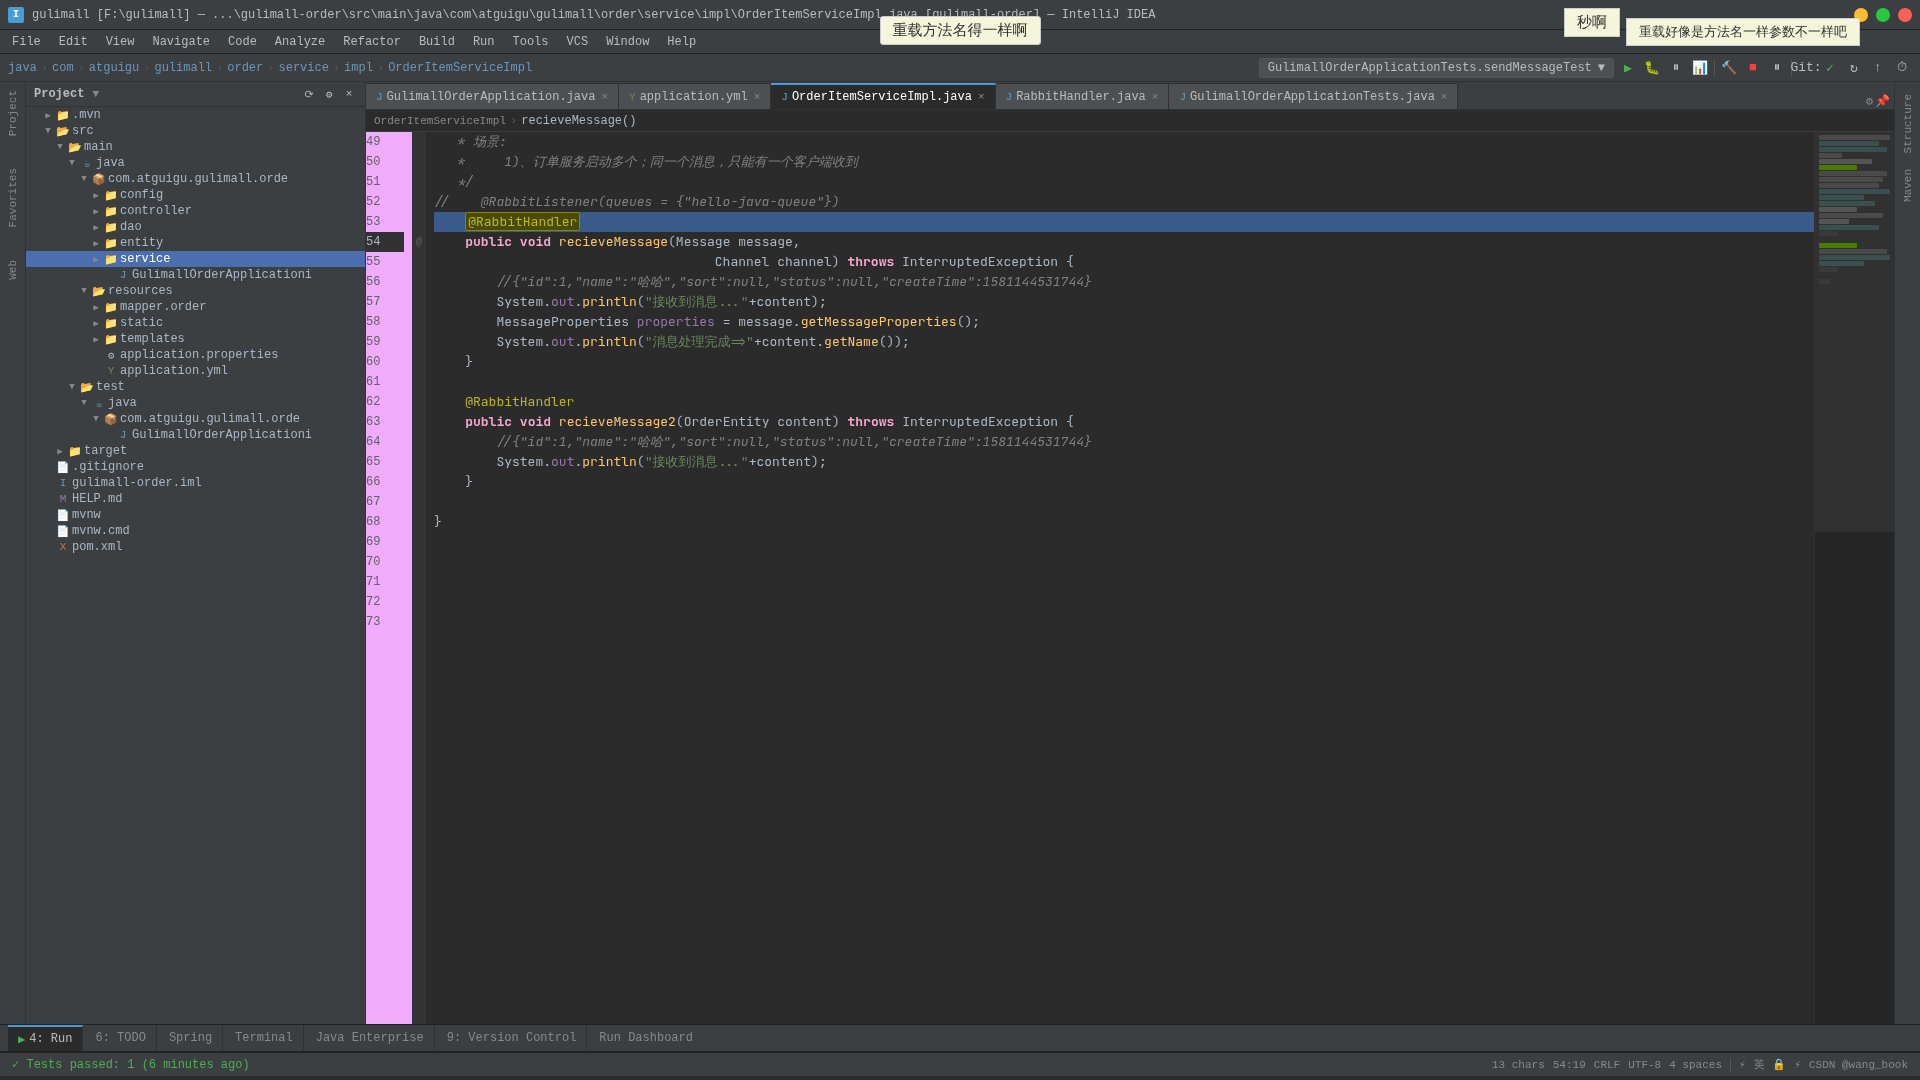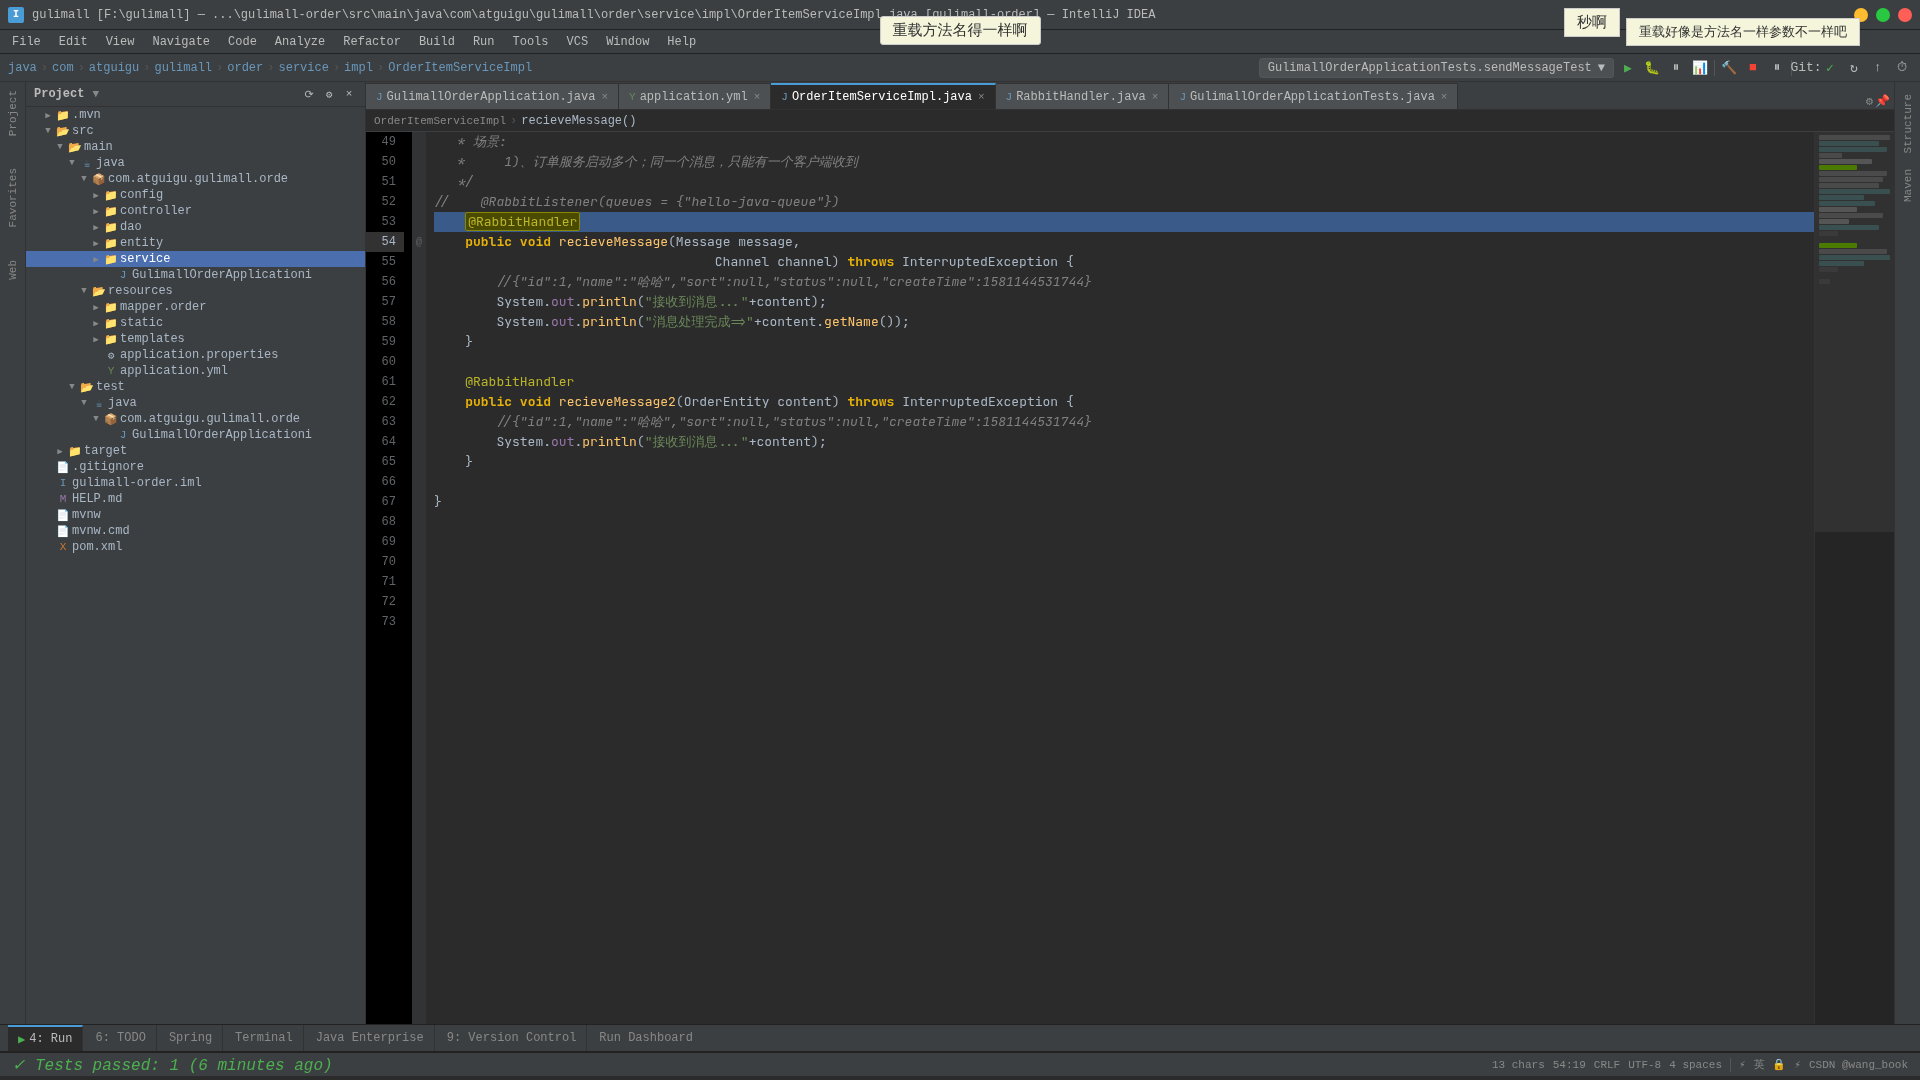--- a/index.html
+++ b/index.html
@@ -176,23 +176,23 @@
       position: relative;
     }
 
     .code-area {
       display: flex;
       min-height: 100%;
     }
 
     .line-numbers {
       width: 46px;
-      background: #000000;
+      background: #f0abfc;
       color: #606366;
-      text-align: right;
+      text-align: left;
       padding: 0 8px 0 0;
       user-select: none;
       flex-shrink: 0;
       font-size: 12px;
       line-height: 20px;
     }
     .line-num {
       display: block;
       height: 20px;
       line-height: 20px;
@@ -224,21 +224,21 @@
     }
     .code-line {
       height: 20px;
       line-height: 20px;
       white-space: pre;
       display: block;
     }
     .code-line.selected-annotation { background: #3a5a8a; }
 
     
-    .kw { color: #eab308; font-weight: bold; }
+    .kw { color: #f9a8d4; font-weight: bold; }
     .str { color: #6a8759; }
     .comment { color: #808080; font-style: italic; }
     .annotation { color: #bbb529; }
     .class-name { color: #a9b7c6; }
     .method { color: #ffc66d; }
     .field { color: #9876aa; }
 
     
     #toolbar-bar {
       height: 28px;
@@ -693,20 +693,21 @@
         <div class="code-lines">
           <span class="code-line"><span class="comment">   * 场景:</span></span>
           <span class="code-line"><span class="comment">   *     1)、订单服务启动多个；同一个消息，只能有一个客户端收到</span></span>
           <span class="code-line"><span class="comment">   */</span></span>
           <span class="code-line"><span class="comment">//    @RabbitListener(queues = {"hello-java-queue"})</span></span>
           <span class="code-line selected-annotation">    <span class="annotation annotation-highlight">@RabbitHandler</span></span>
           <span class="code-line">    <span class="kw">public</span> <span class="kw">void</span> <span class="method">recieveMessage</span>(<span class="class-name">Message</span> message,</span>
           <span class="code-line">                                    <span class="class-name">Channel</span> channel) <span class="kw">throws</span> <span class="class-name">InterruptedException</span> {</span>
           <span class="code-line">        <span class="comment">//{"id":1,"name":"哈哈","sort":null,"status":null,"createTime":1581144531744}</span></span>
           <span class="code-line">        <span class="class-name">System</span>.<span class="field">out</span>.<span class="method">println</span>(<span class="str">"接收到消息..."</span>+content);</span>
+          <span class="code-line">        <span class="class-name">MessageProperties</span> <span class="field">properties</span> = message.<span class="method">getMessageProperties</span>();</span>
           <span class="code-line">        <span class="class-name">System</span>.<span class="field">out</span>.<span class="method">println</span>(<span class="str">"消息处理完成=&gt;"</span>+content.<span class="method">getName</span>());</span>
           <span class="code-line">    }</span>
           <span class="code-line"></span>
           <span class="code-line">    <span class="annotation">@RabbitHandler</span></span>
           <span class="code-line">    <span class="kw">public</span> <span class="kw">void</span> <span class="method">recieveMessage2</span>(<span class="class-name">OrderEntity</span> content) <span class="kw">throws</span> <span class="class-name">InterruptedException</span> {</span>
           <span class="code-line">        <span class="comment">//{"id":1,"name":"哈哈","sort":null,"status":null,"createTime":1581144531744}</span></span>
           <span class="code-line">        <span class="class-name">System</span>.<span class="field">out</span>.<span class="method">println</span>(<span class="str">"接收到消息..."</span>+content);</span>
           <span class="code-line">    }</span>
           <span class="code-line"></span>
           <span class="code-line">}</span>
@@ -763,21 +764,21 @@
     <div style="padding:2px 10px; border-right:1px solid #323232; font-size:12px; color:#888; cursor:pointer; height:26px; display:flex; align-items:center;">6: TODO</div>
     <div style="padding:2px 10px; border-right:1px solid #323232; font-size:12px; color:#888; cursor:pointer; height:26px; display:flex; align-items:center;">Spring</div>
     <div style="padding:2px 10px; border-right:1px solid #323232; font-size:12px; color:#888; cursor:pointer; height:26px; display:flex; align-items:center;">Terminal</div>
     <div style="padding:2px 10px; border-right:1px solid #323232; font-size:12px; color:#888; cursor:pointer; height:26px; display:flex; align-items:center;">Java Enterprise</div>
     <div style="padding:2px 10px; border-right:1px solid #323232; font-size:12px; color:#888; cursor:pointer; height:26px; display:flex; align-items:center;">9: Version Control</div>
     <div style="padding:2px 10px; font-size:12px; color:#888; cursor:pointer; height:26px; display:flex; align-items:center;">Run Dashboard</div>
   </div>
 </div>
 
 <div id="bottom-bar" style="height:24px; background:#3c3f41; display:flex; align-items:center; padding:0 12px; gap:8px; border-top:1px solid #222;">
-  <span style="color:#4caf50; font-size:16px;font-style:italic;">✓ Tests passed: 1 (6 minutes ago)</span>
+  <span style="color:#4caf50; font-size:12px;">✓ Tests passed: 1 (6 minutes ago)</span>
   <div style="flex:1;"></div>
   <span class="bottom-item clickable">13 chars</span>
   <span class="bottom-item clickable">54:19</span>
   <span class="bottom-item clickable">CRLF</span>
   <span class="bottom-item clickable">UTF-8</span>
   <span class="bottom-item clickable">4 spaces</span>
   <span style="width:1px; height:14px; background:#555;"></span>
   <span class="bottom-item">⚡</span>
   <span class="bottom-item clickable">英</span>
   <span class="bottom-item">🔒</span>

